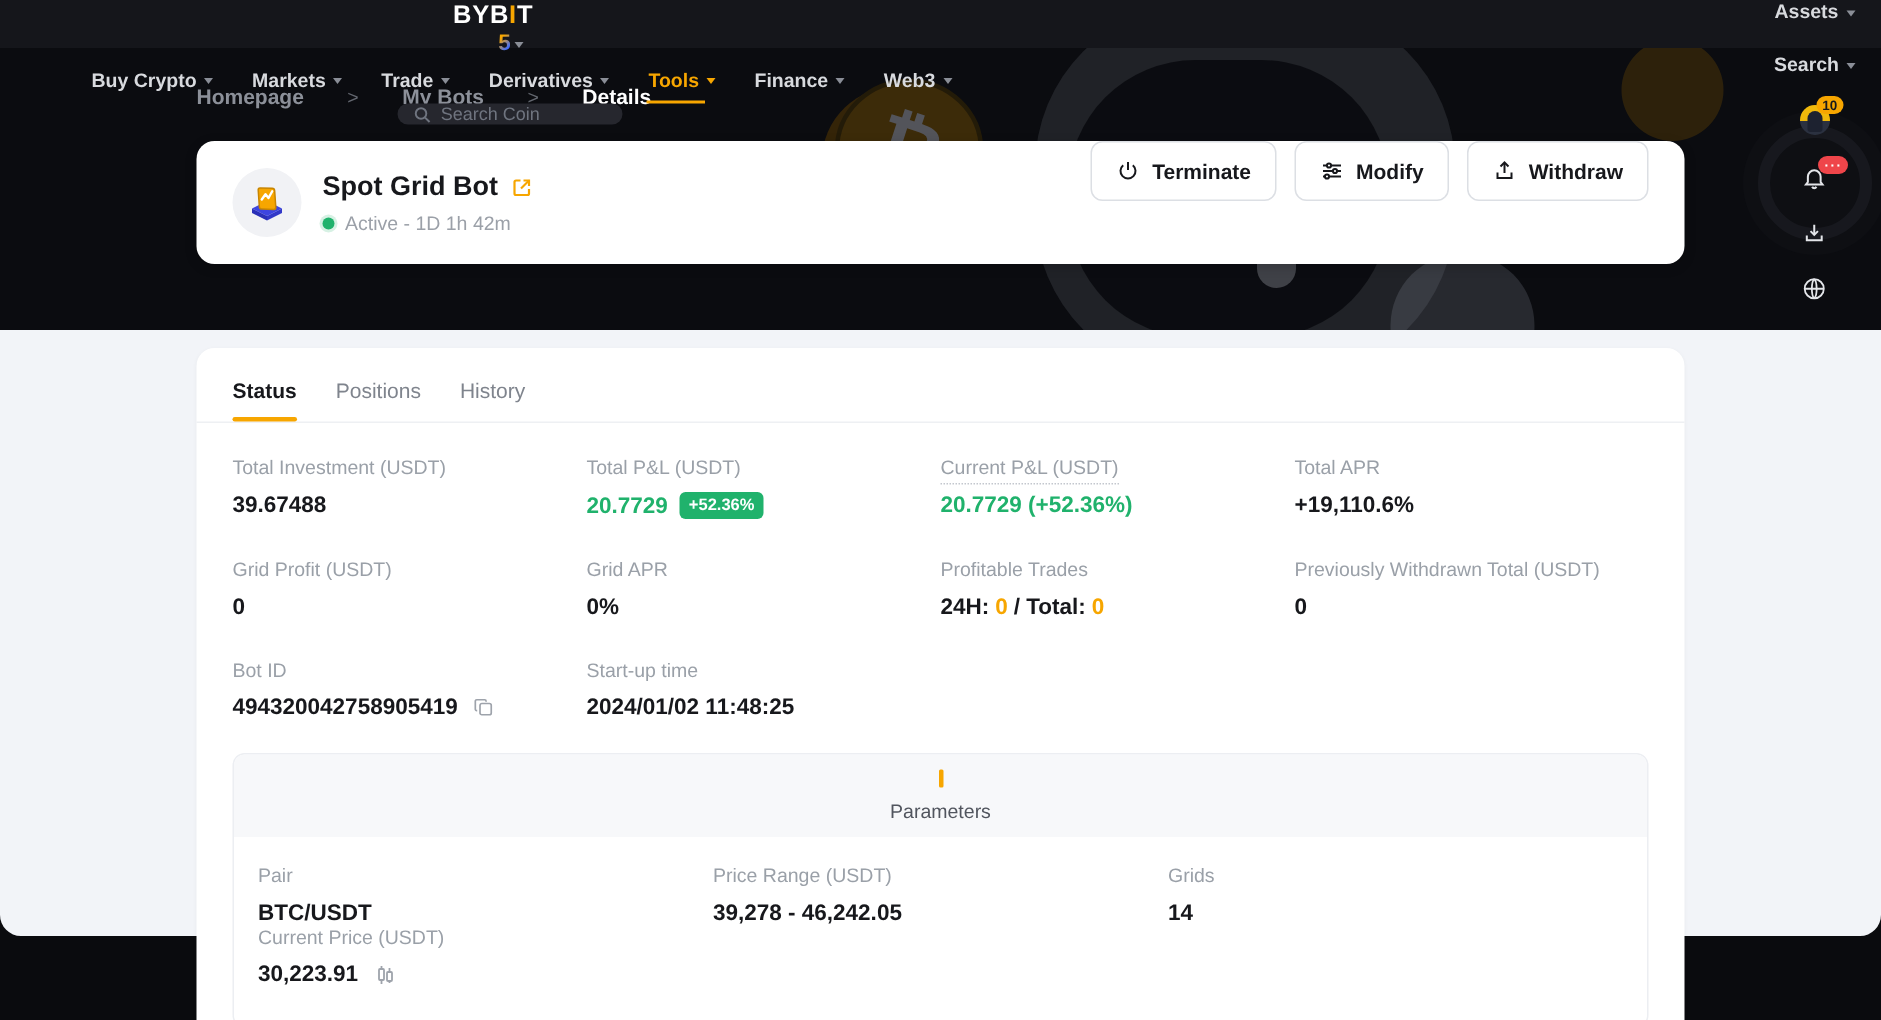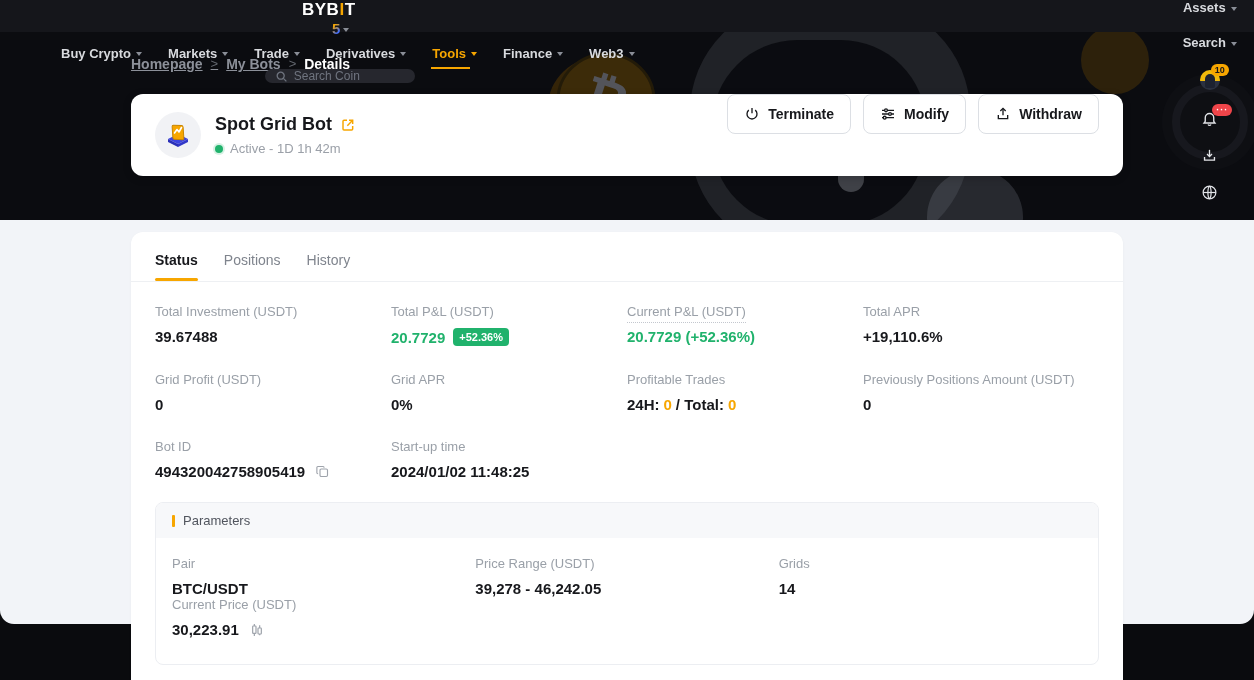--- a/index.html
+++ b/index.html
@@ -42,22 +42,22 @@
     border-radius:5px 5px 2px 2px; background:#1d2230; }
   .badge { position:absolute; top:-6px; left:11px; background:#f7a600; color:#17181c;
     font-size:9px; font-weight:700; border-radius:7px; padding:1px 4px; line-height:10px; }
   .badge.red { background:#ef454a; color:#fff; letter-spacing:1px; }
 
   
   .hero { height:188px; background:#0b0c10; position:relative; overflow:hidden; }
   .container { width:992px; margin:0 auto; position:relative; }
   .hero-art { position:absolute; left:0; top:0; right:0; bottom:0; pointer-events:none; }
 
-  .breadcrumb { padding-top:24px; display:flex; gap:8px;
-    font-size:14px; color:#8c9099; font-weight:600; position:relative; z-index:2;text-decoration:underline; }
+  .breadcrumb { padding-top:24px; display:flex; align-items:center; gap:29px;
+    font-size:14px; color:#8c9099; font-weight:600; position:relative; z-index:2; }
   .bc-sep { color:#63676f; font-weight:400; font-size:13px; }
   .bc-current { color:#fff; font-weight:700; }
   .bc-link { cursor:pointer; }
 
   .header-card { margin-top:22px; background:#fff; border-radius:12px; height:82px;
     display:flex; justify-content:space-between; padding:0 24px;
     position:relative; z-index:2; box-shadow:0 2px 8px rgba(0,0,0,.18); }
   .bot-id-row { display:flex; align-items:center; gap:14px; }
   .bot-avatar { width:46px; height:46px; border-radius:50%; background:#f1f2f5;
     display:flex; align-items:center; justify-content:center; }
@@ -89,21 +89,21 @@
   .stat-label .dotted { border-bottom:1px dotted #c3c7ce; padding-bottom:3px; cursor:help; }
   .stat-value { margin-top:9px; font-size:15px; font-weight:700; color:#17181c;
     display:flex; align-items:center; gap:8px; }
   .green { color:#20b26c; }
   .pl-badge { background:#20b26c; color:#fff; font-size:11px; font-weight:700;
     padding:3px 6px; border-radius:4px; line-height:12px; }
   .orange { color:#f7a600; }
   .copy-icon, .candles-icon { cursor:pointer; display:inline-flex; margin-left:2px; }
 
   .params-box { margin-top:22px; border:1px solid #eceef2; border-radius:8px; overflow:hidden; }
-  .params-head { background:#f7f8fa; padding:10px 16px; display:flex; align-items:center; gap:8px; }
+  .params-head { background:#f7f8fa; padding:10px 16px; display:flex; align-items:center; gap:8px;flex-direction:column; }
   .orange-bar { width:3px; height:12px; background:#f7a600; border-radius:1px; }
   .params-title { font-size:13px; color:#51555e; }
   .params-body { display:grid; grid-template-columns:repeat(3,1fr); padding:18px 16px 26px; }
 </style>
 </head>
 <body>
 
 <div class="shell">
 
   <header class="navbar">
@@ -319,21 +319,21 @@
           <div>
             <div class="stat-label">Profitable Trades</div>
             <div class="stat-value" style="gap:4px;">
               <span>24H:</span>
               <span class="orange">0</span>
               <span>/ Total:</span>
               <span class="orange">0</span>
             </div>
           </div>
           <div>
-            <div class="stat-label">Previously Positions Amount (USDT)</div>
+            <div class="stat-label">Previously Withdrawn Total (USDT)</div>
             <div class="stat-value">0</div>
           </div>
 
           <div>
             <div class="stat-label">Bot ID</div>
             <div class="stat-value">
               <span>494320042758905419</span>
               <span class="copy-icon">
                 <svg width="15" height="15" viewBox="0 0 24 24" fill="none" stroke="#9ea3ab" stroke-width="1.8">
                     <rect x="8" y="8" width="12" height="12" rx="2"></rect>

